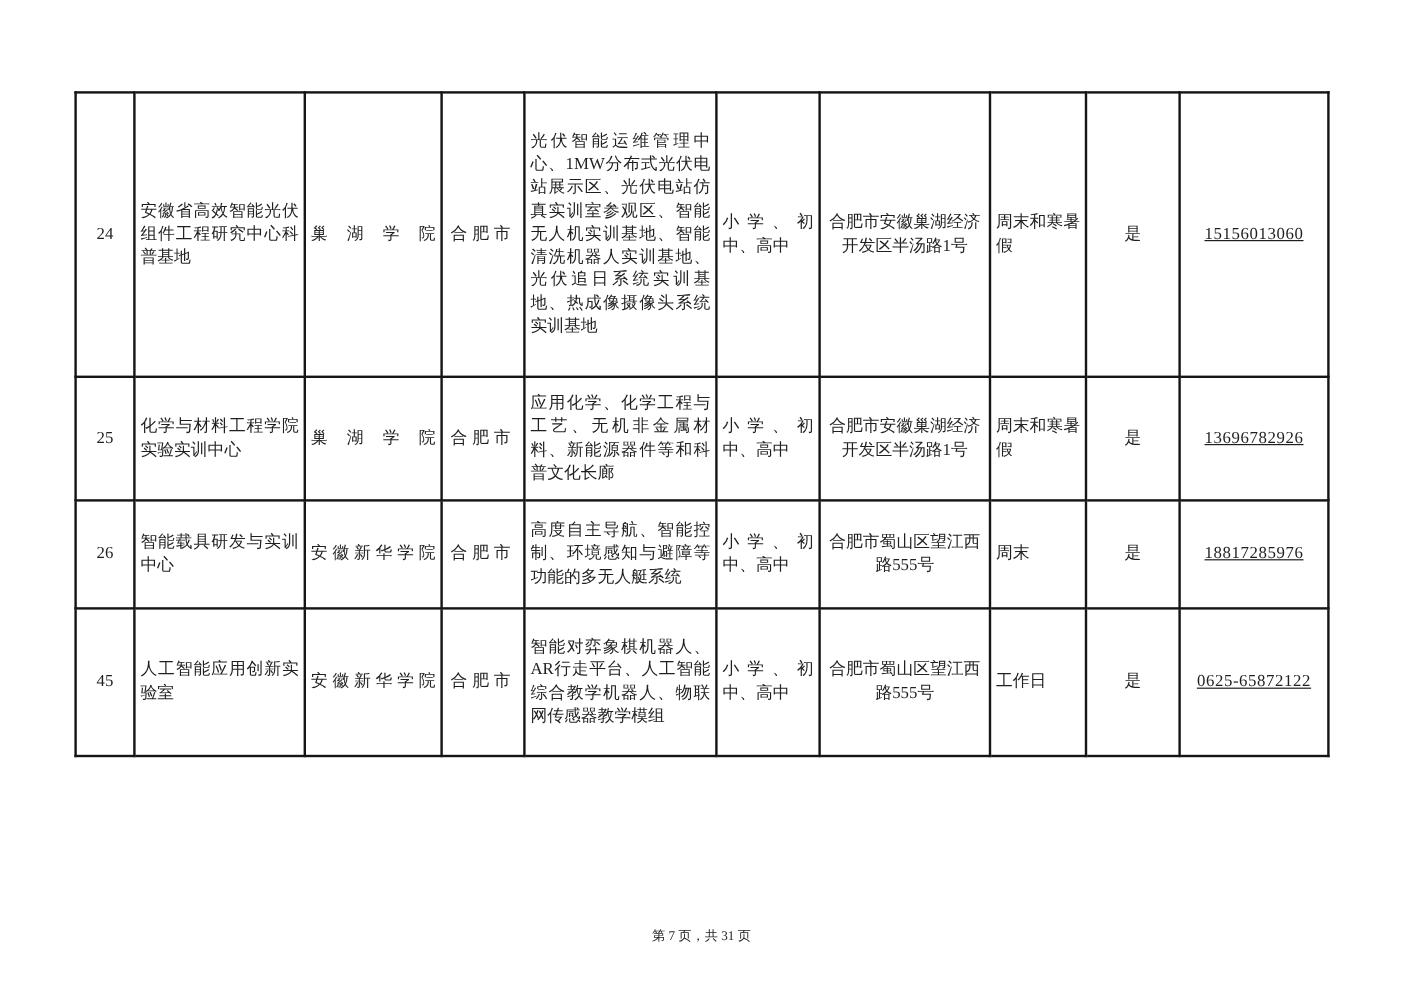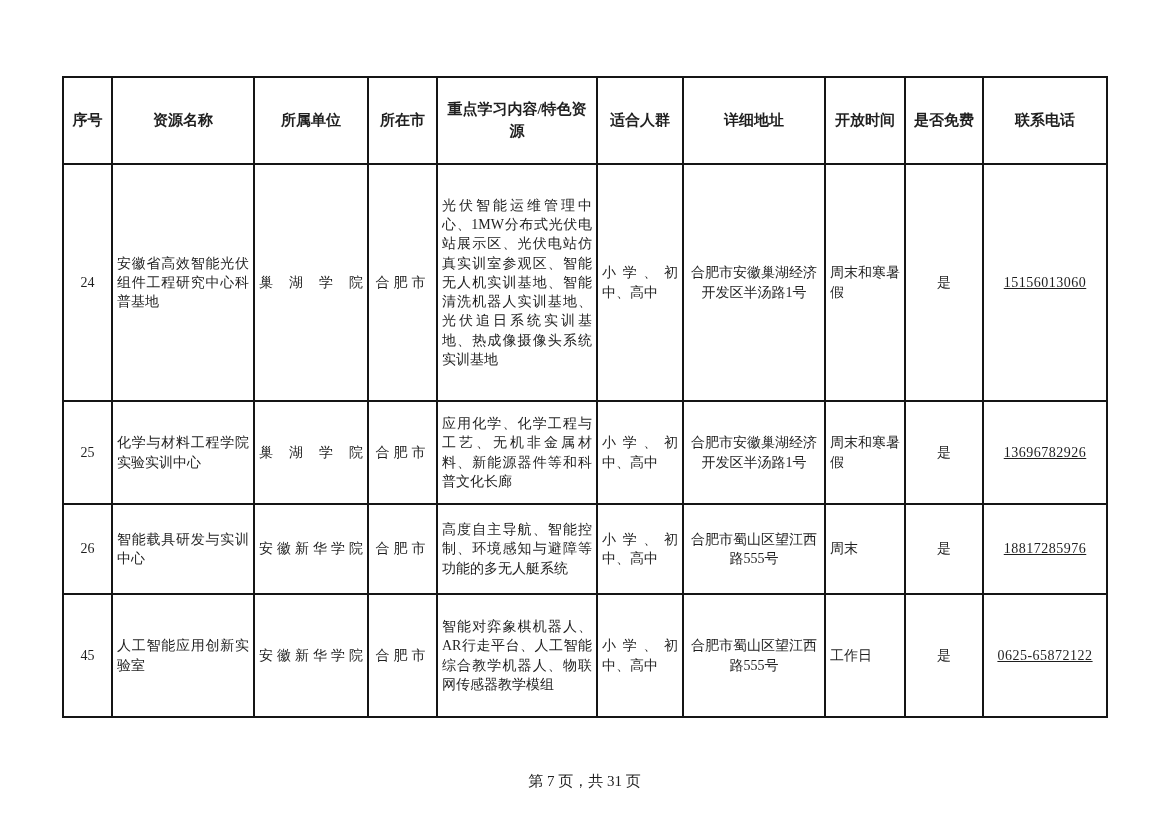--- a/index.html
+++ b/index.html
@@ -46,21 +46,21 @@
   .al-d { text-align: justify; text-align-last: justify; text-justify: inter-character; }
   .ls-wide { letter-spacing: 4px; }
   .num { font-size: 16px; letter-spacing: 0.5px; text-decoration: underline; }
   .seq { font-size: 15.5px; border-radius: 11px; }
   .footer {
     position: absolute;
     left: 0;
     top: 772px;
     width: 100%;
     text-align: center;
-    font-size: 15px;
+    font-size: 11px;
     color: #1f1f1f;
   }
 </style>
 </head>
 <body>
 
 <div class="page">
 
   <table class="res-table">
     <colgroup>
@@ -70,32 +70,20 @@
       <col style="width:69px">
       <col style="width:160px">
       <col style="width:86px">
       <col style="width:142px">
       <col style="width:80px">
       <col style="width:78px">
       <col style="width:124px">
     </colgroup>
 
     <tbody>
-        <tr style="height:87px">
-      <th>序号</th>
-      <th>资源名称</th>
-      <th>所属单位</th>
-      <th>所在市</th>
-      <th>重点学习内容/特色资源</th>
-      <th>适合人群</th>
-      <th>详细地址</th>
-      <th>开放时间</th>
-      <th>是否免费</th>
-      <th>联系电话</th>
-    </tr>
 
     <tr style="height:237px">
       <td class="al-c seq">24</td>
       <td class="al-j">安徽省高效智能光伏组件工程研究中心科普基地</td>
       <td class="al-d">巢湖学院</td>
       <td class="al-c ls-wide">合肥市</td>
       <td class="al-j">光伏智能运维管理中心、1MW分布式光伏电站展示区、光伏电站仿真实训室参观区、智能无人机实训基地、智能清洗机器人实训基地、光伏追日系统实训基地、热成像摄像头系统实训基地</td>
       <td class="al-j">小学、初中、高中</td>
       <td class="al-c">合肥市安徽巢湖经济开发区半汤路1号</td>
       <td class="al-j">周末和寒暑假</td>

